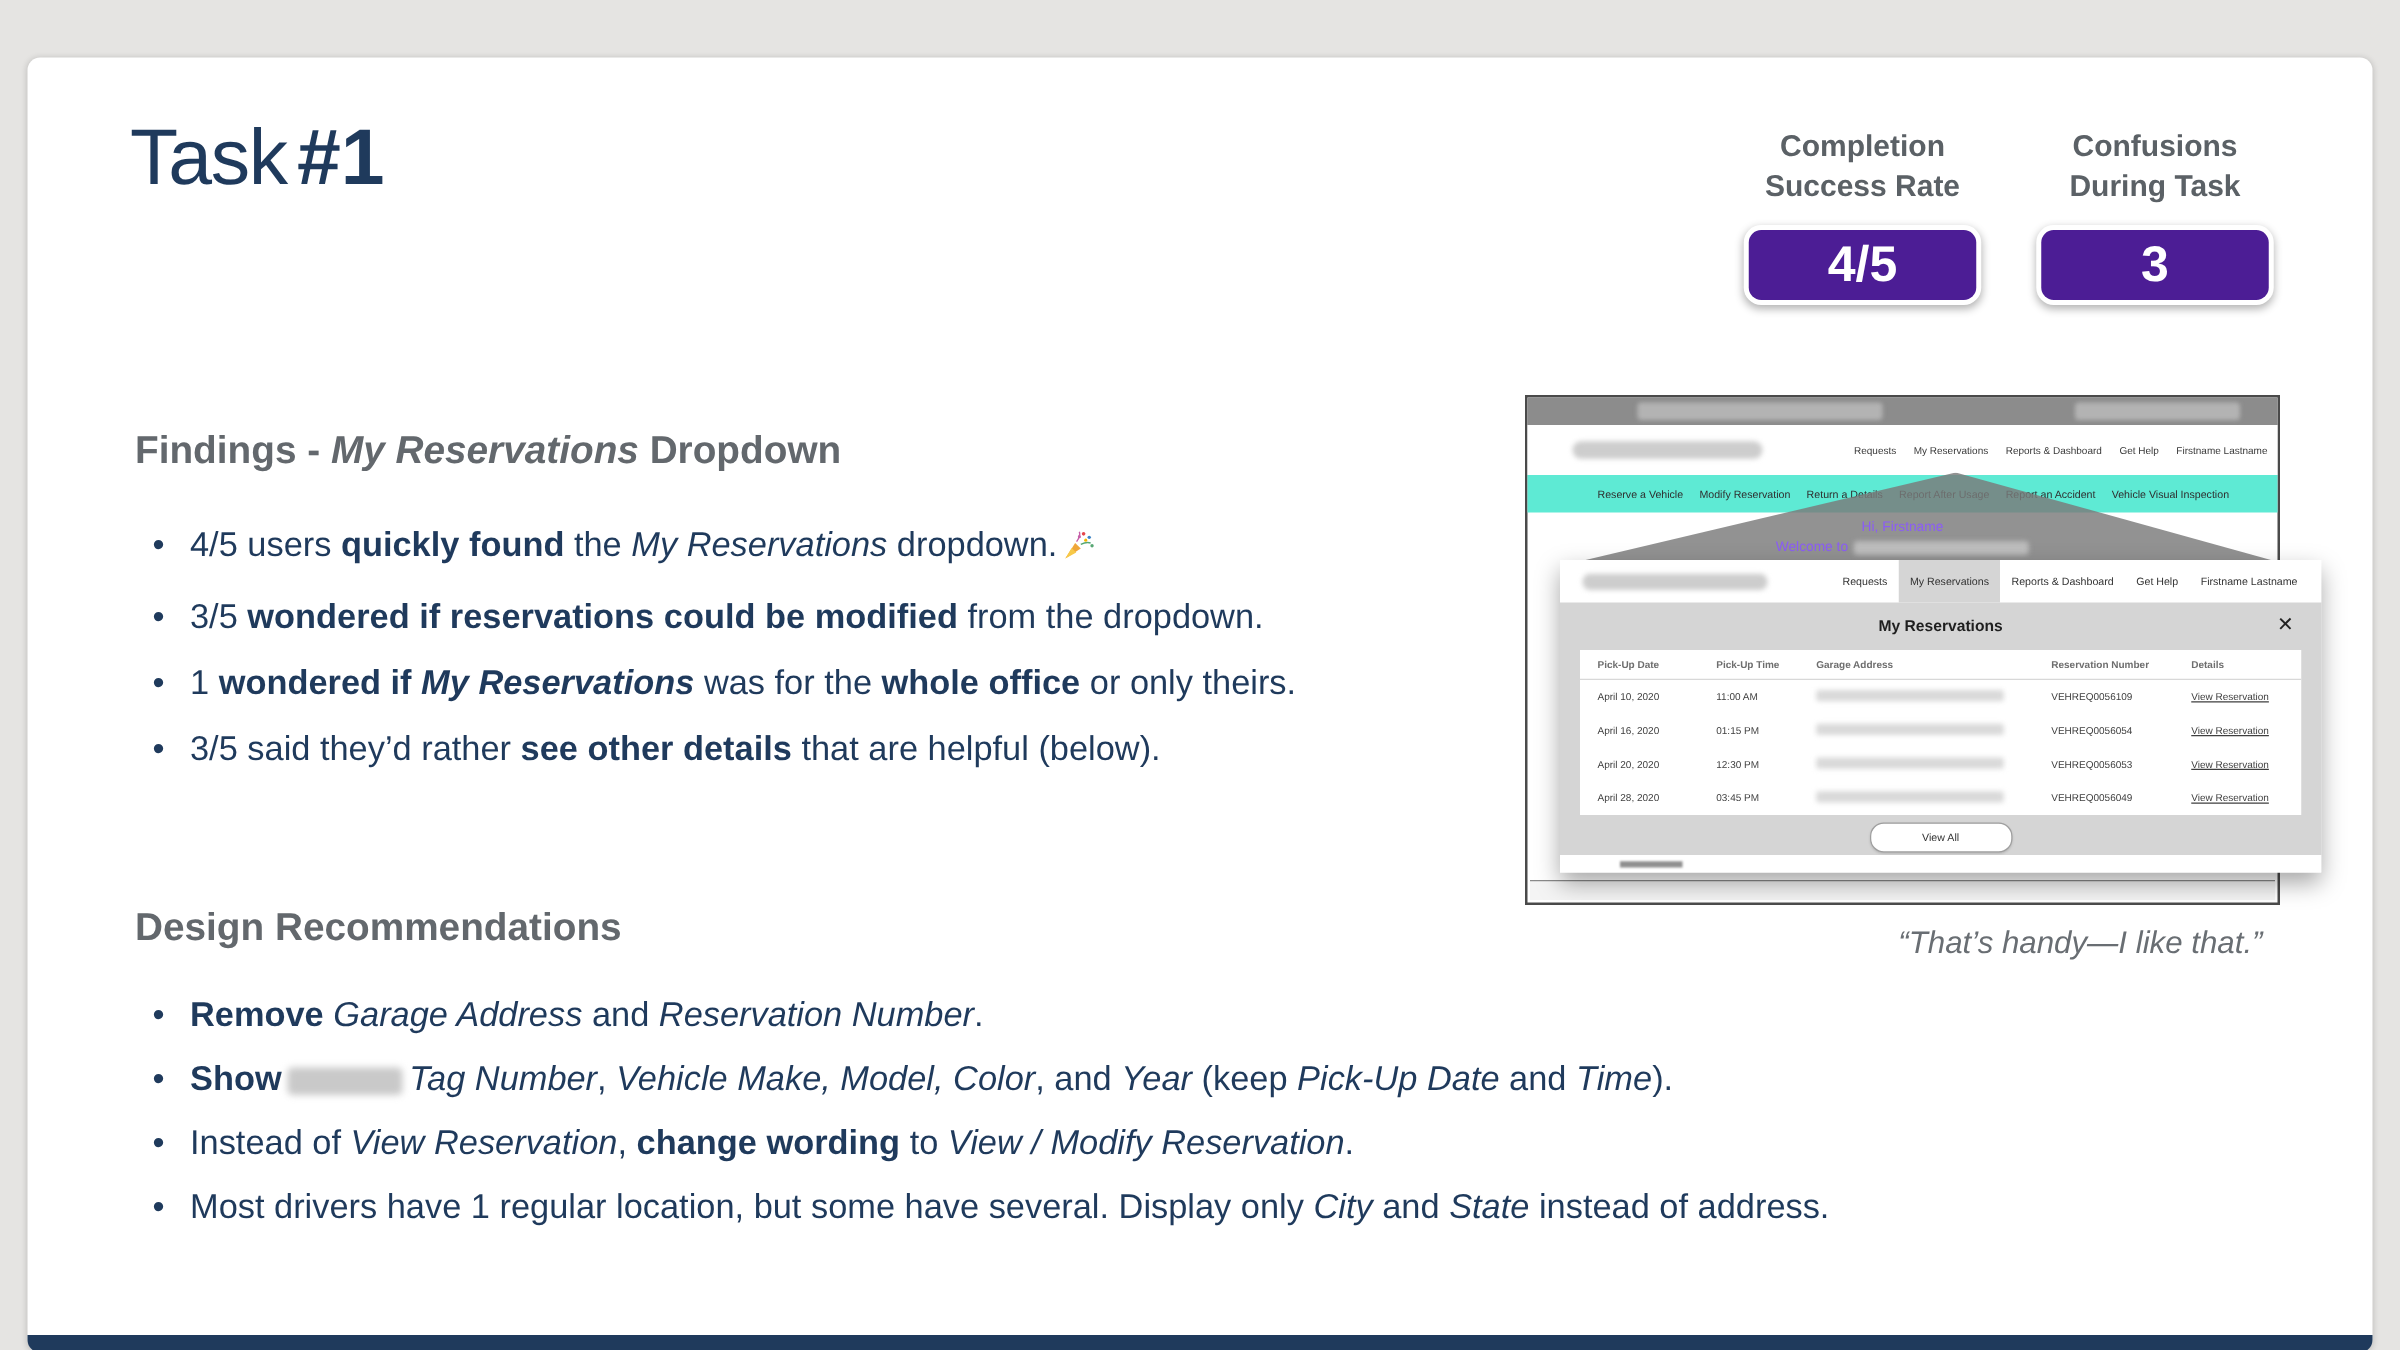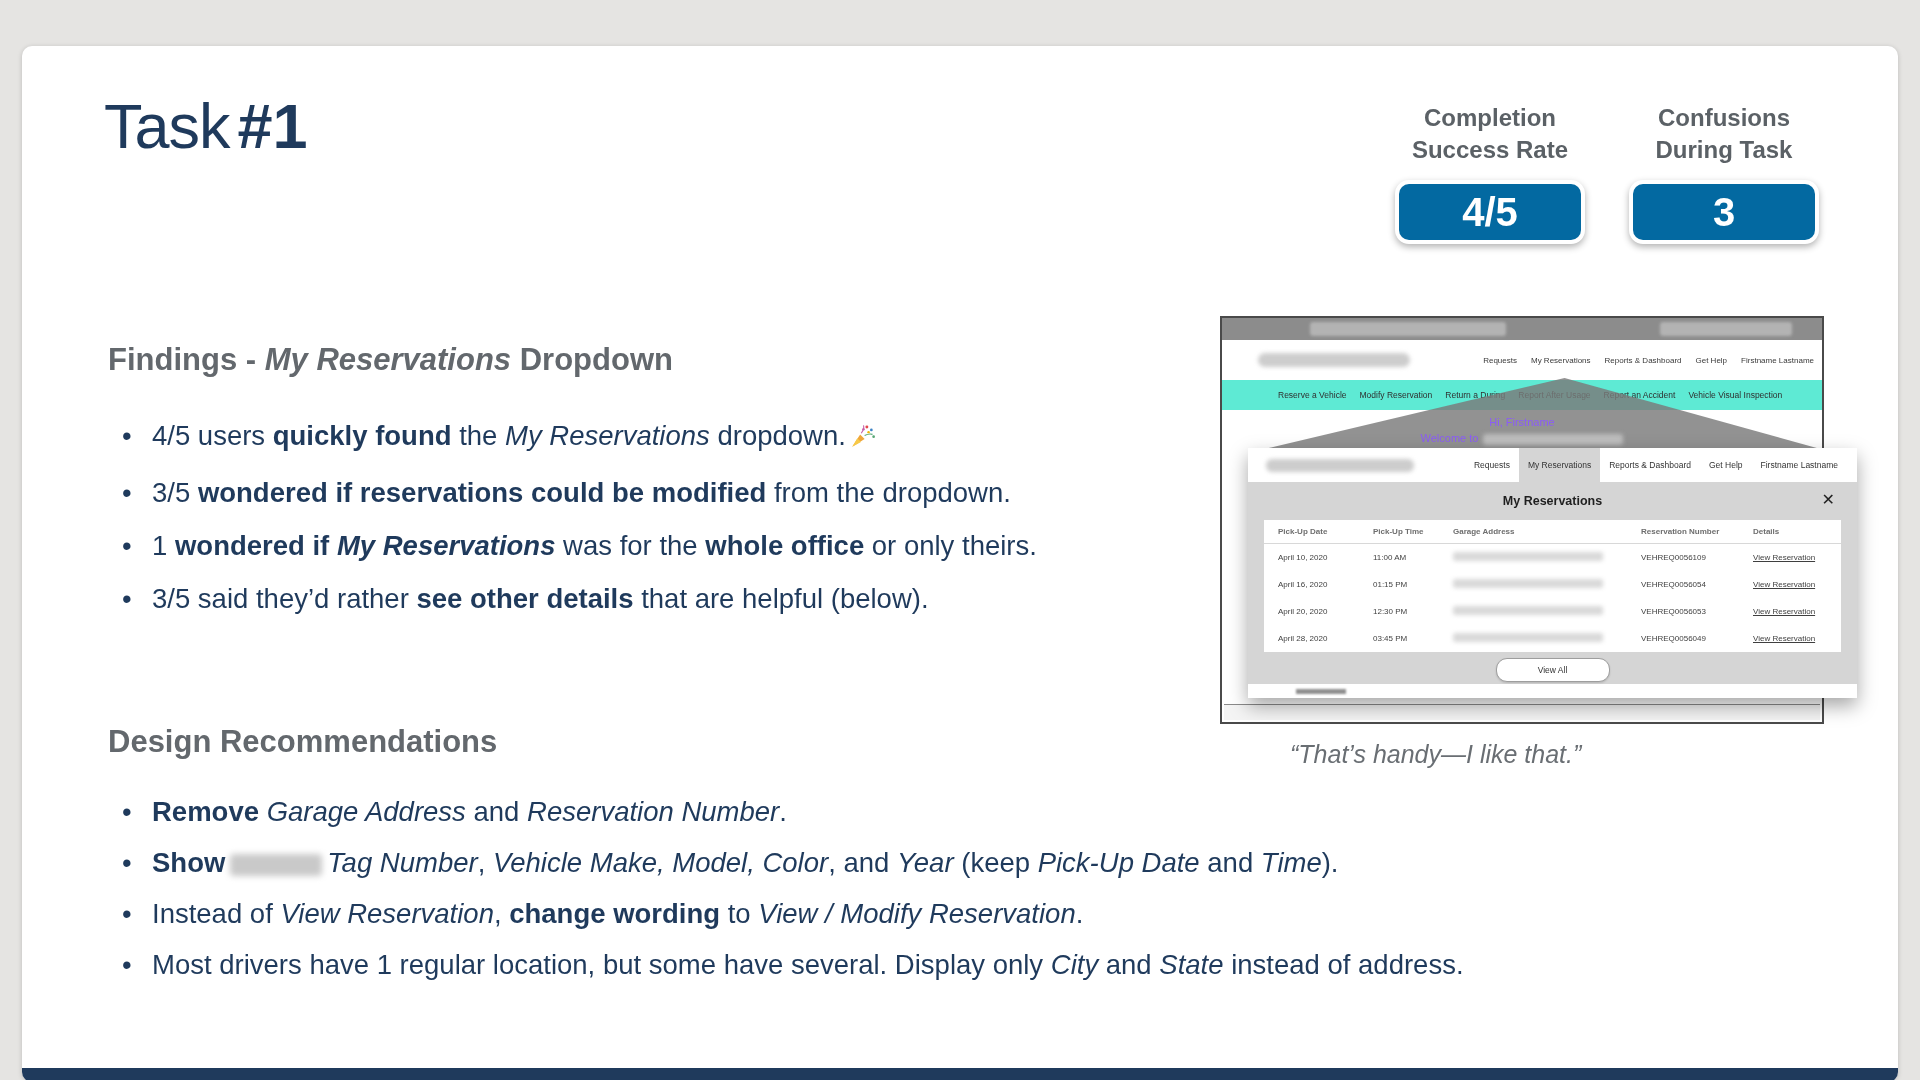--- a/index.html
+++ b/index.html
@@ -20,21 +20,21 @@
   .title{position:absolute;left:82px;top:46px;font-size:63px;color:#1F3A5C;line-height:1.1;}
   .title .light{font-weight:400;letter-spacing:-1px;}
   .title .heavy{font-weight:800;margin-left:8px;}
   .desc{position:absolute;left:88px;top:150px;font-size:28px;line-height:38px;color:#6A7076;}
   
   .metric{position:absolute;top:56px;width:224px;text-align:center;}
   #metric-0{left:1356px;} #metric-1{left:1590px;}
   .metric-label{font-size:24px;font-weight:700;color:#5B6166;line-height:32px;}
   .metric-badge{margin:14px auto 0;width:190px;height:64px;background:#fff;border-radius:14px;
     box-shadow:0 3px 7px rgba(0,0,0,.30);padding:4px;box-sizing:border-box;}
-  .metric-badge-inner{width:100%;height:100%;background:#0369a1;border-radius:10px;
+  .metric-badge-inner{width:100%;height:100%;background:#4c1d95;border-radius:10px;
     display:flex;align-items:center;justify-content:center;color:#fff;font-size:40px;font-weight:700;}
   
   .sec-heading{position:absolute;left:86px;font-size:31px;font-weight:700;color:#63686D;}
   #findings-heading{top:296px;} #recs-heading{top:678px;}
   .bullets{position:absolute;left:96px;margin:0;padding:0;list-style:none;color:#1F3A5C;font-size:27.5px;}
   #findings-list{top:372px;} #recs-list{top:748px;}
   .bullets li{position:relative;padding-left:34px;line-height:36px;margin-bottom:17px;}
   #recs-list li{margin-bottom:15px;}
   .bullets li::before{content:"\2022";position:absolute;left:4px;top:0;color:#1F3A5C;}
   .b{font-weight:700;} .i{font-style:italic;}
@@ -81,21 +81,21 @@
     height:27px;padding-left:14px;box-sizing:border-box;font-size:8px;color:#3F3F3F;}
   .trow.thead{height:24px;font-weight:700;color:#6E6E6E;border-bottom:1px solid #D8D8D8;}
   .addr-blob{display:inline-block;width:150px;height:9px;background:#D9D9D9;filter:blur(2px);border-radius:2px;}
   .tlink{text-decoration:underline;}
   .view-all{position:absolute;left:50%;transform:translateX(-50%);top:176px;width:112px;height:22px;
     background:#fff;border:1px solid #9E9E9E;border-radius:11px;box-shadow:0 1px 2px rgba(0,0,0,.15);
     display:flex;align-items:center;justify-content:center;font-size:8.5px;color:#333;}
   .popup-footer{position:absolute;left:0;bottom:0;width:100%;height:14px;background:#fff;}
   .tiny-blob{position:absolute;left:48px;top:5px;width:50px;height:5px;background:#8F8F8F;filter:blur(1px);}
   
-  .quote{position:absolute;left:1268px;top:694px;width:520px;text-align:left;
+  .quote{position:absolute;left:1268px;top:694px;width:520px;text-align:right;
     font-size:25px;font-style:italic;color:#696E73;}
 </style>
 </head>
 <body>
 
 <div class="card">
 
   <div class="title">
     <span class="light">Task</span><span class="heavy">#1</span>
   </div>
@@ -161,21 +161,21 @@
             <span class="nav-item">Requests</span>
             <span class="nav-item">My Reservations</span>
             <span class="nav-item">Reports &amp; Dashboard</span>
             <span class="nav-item">Get Help</span>
             <span class="nav-item">Firstname Lastname</span>
           </div>
       </div>
       <div class="shot-subnav" id="outer-subnav">
           <span class="nav-item">Reserve a Vehicle</span>
           <span class="nav-item">Modify Reservation</span>
-          <span class="nav-item">Return a During</span>
+          <span class="nav-item">Return a Details</span>
           <span class="nav-item">Report After Usage</span>
           <span class="nav-item">Report an Accident</span>
           <span class="nav-item">Vehicle Visual Inspection</span>
         </div>
       <div class="cone"></div>
       <div class="greeting">
         <div class="greeting-hi">Hi, Firstname</div>
         <div class="greeting-welcome">
           <span>Welcome to</span><span class="welcome-blob"></span>
         </div>

